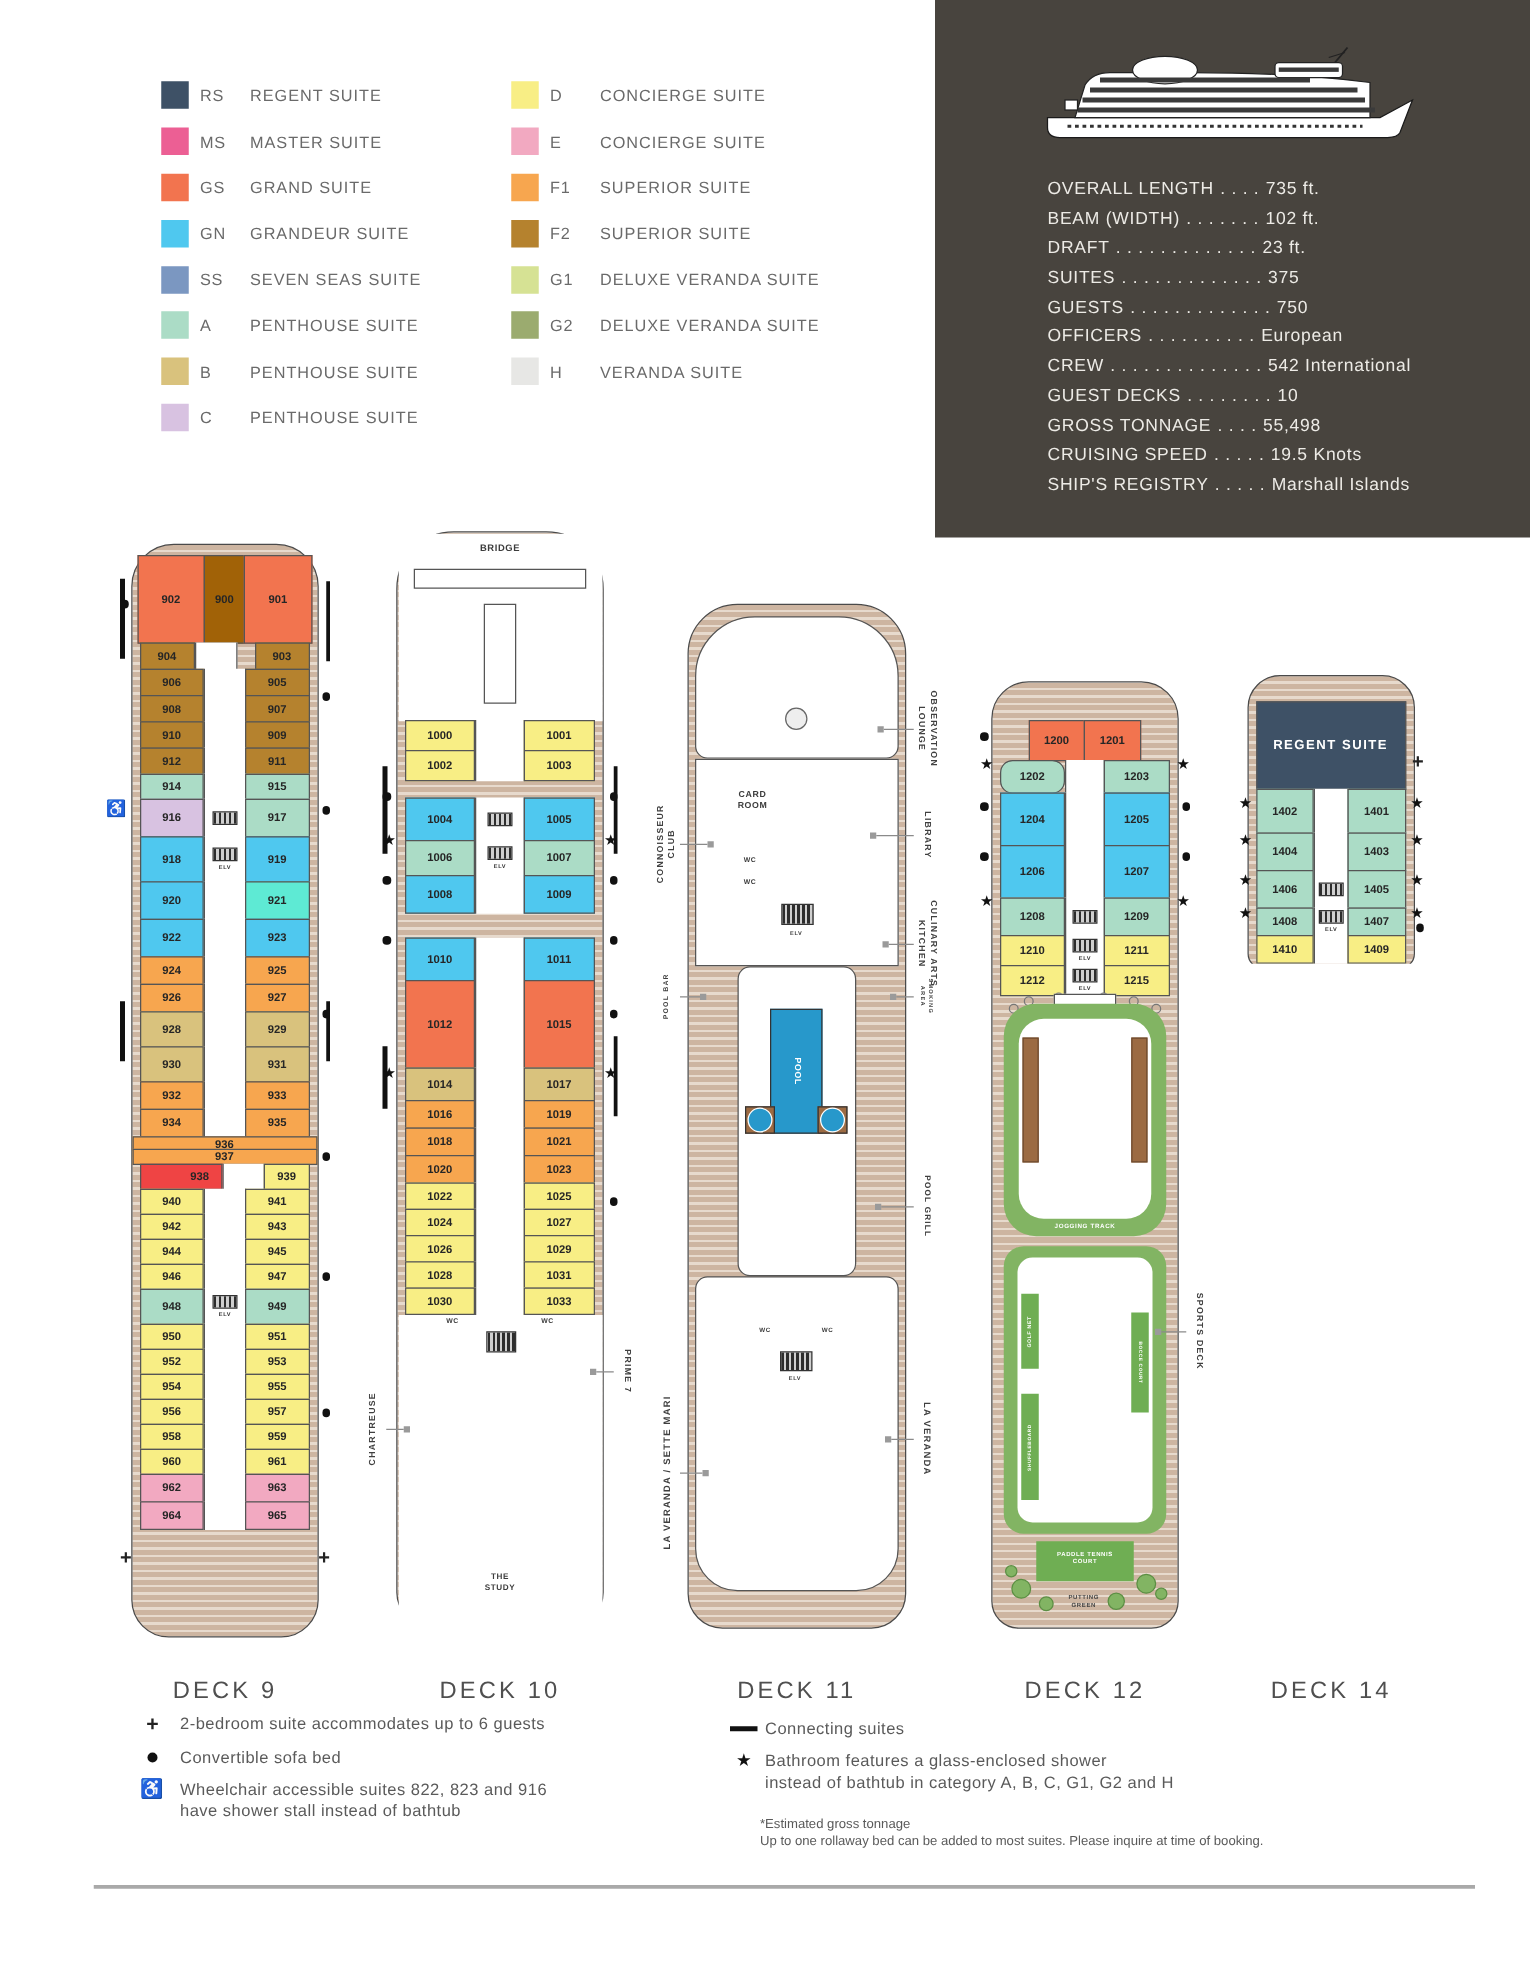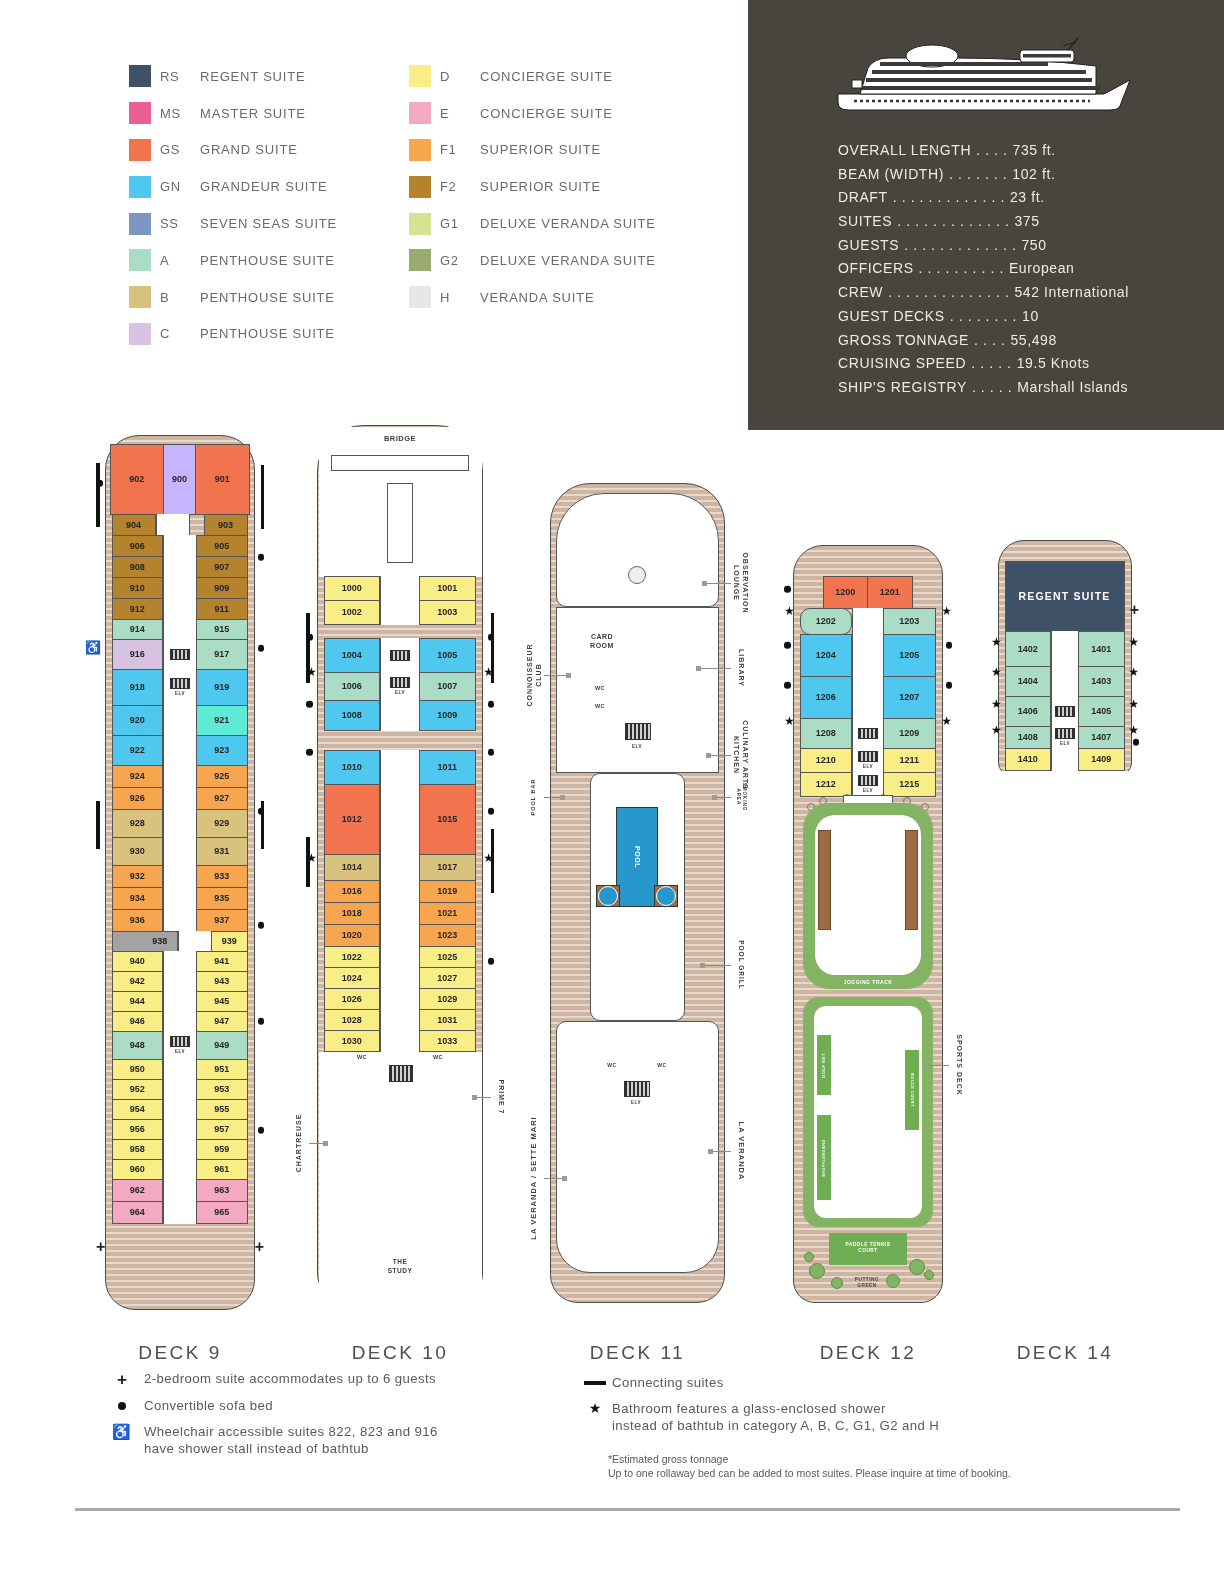--- a/index.html
+++ b/index.html
@@ -237,21 +237,21 @@
   </section>
 
   <div id="decks">
       <div class="deck" style="left: 95px; top: 435px; width: 170px; height: 875px;">
         <div class="hull" style="left: 10px; right: 10px; border-radius: 34px 34px 30px 30px;"></div>
         <div class="stack" style="left: 11.5px; right: 11.5px;">
           <div class="blk triple" style="height: 78px;">
             <div class="cell" style="background: rgb(242, 116, 79); flex: 5 1 0%;">
               <span class="cnum">902</span>
             </div>
-            <div class="cell" style="background: #c4b5fd; flex: 3 1 0%;">
+            <div class="cell" style="background: #a16207; flex: 3 1 0%;">
               <span class="cnum">900</span>
             </div>
             <div class="cell" style="background: rgb(242, 116, 79); flex: 5 1 0%;">
               <span class="cnum">901</span>
             </div>
           </div>
           <div class="blk pair" style="height: 21px;">
             <div class="sideSp"></div>
             <div class="cell" style="background: rgb(181, 130, 46);">
               <span class="cnum">904</span>
@@ -425,34 +425,34 @@
             <div class="sideSp"></div>
             <div class="cell" style="background: rgb(247, 166, 79);">
               <span class="cnum">934</span>
             </div>
             <div class="cor" style="width: 32px;"></div>
             <div class="cell" style="background: rgb(247, 166, 79);">
               <span class="cnum">935</span>
             </div>
             <div class="sideSp"></div>
           </div>
-          <div class="blk pair" style="height: 22px;">
+          <div class="blk pair" style="height: 22px; flex-direction: column;">
             <div class="sideSp"></div>
             <div class="cell" style="background: rgb(247, 166, 79);">
               <span class="cnum">936</span>
             </div>
             <div class="cor" style="width: 32px;"></div>
             <div class="cell" style="background: rgb(247, 166, 79);">
               <span class="cnum">937</span>
             </div>
             <div class="sideSp"></div>
           </div>
           <div class="blk pair" style="height: 20px;">
             <div class="sideSp"></div>
-            <div class="cell" style="background: #a3a3a3; padding-left: 30px;">
+            <div class="cell" style="background: #ef4444; padding-left: 30px;">
               <span class="cnum">938</span>
             </div>
             <div class="cor" style="width: 32px;"></div>
             <div class="cell" style="background: rgb(248, 238, 133);">
               <span class="cnum">939</span>
             </div>
             <div class="sideSp"></div>
           </div>
           <div class="blk pair" style="height: 20px;">
             <div class="sideSp"></div>

